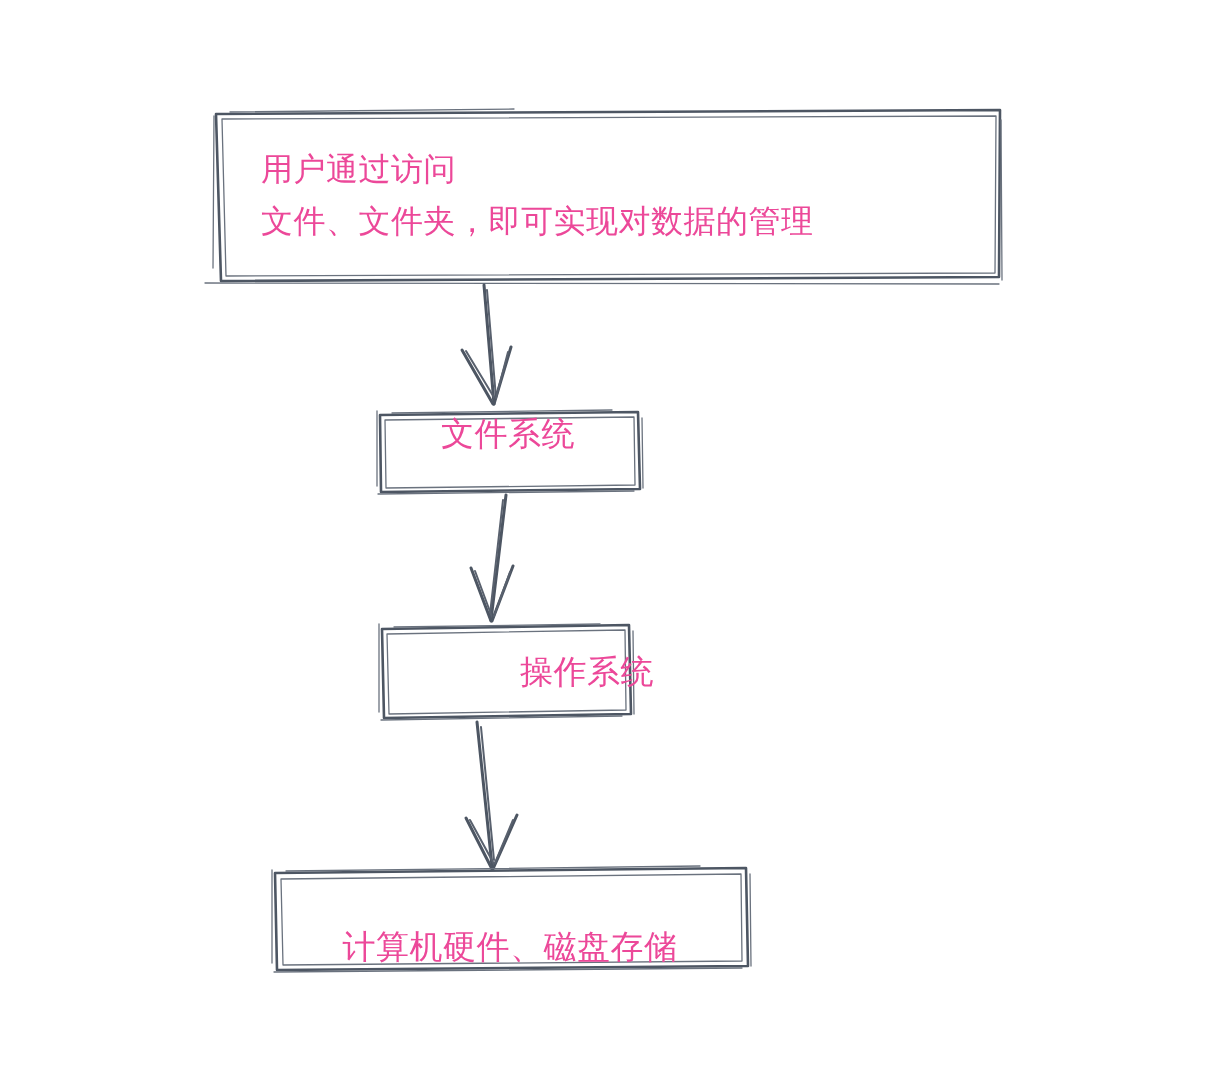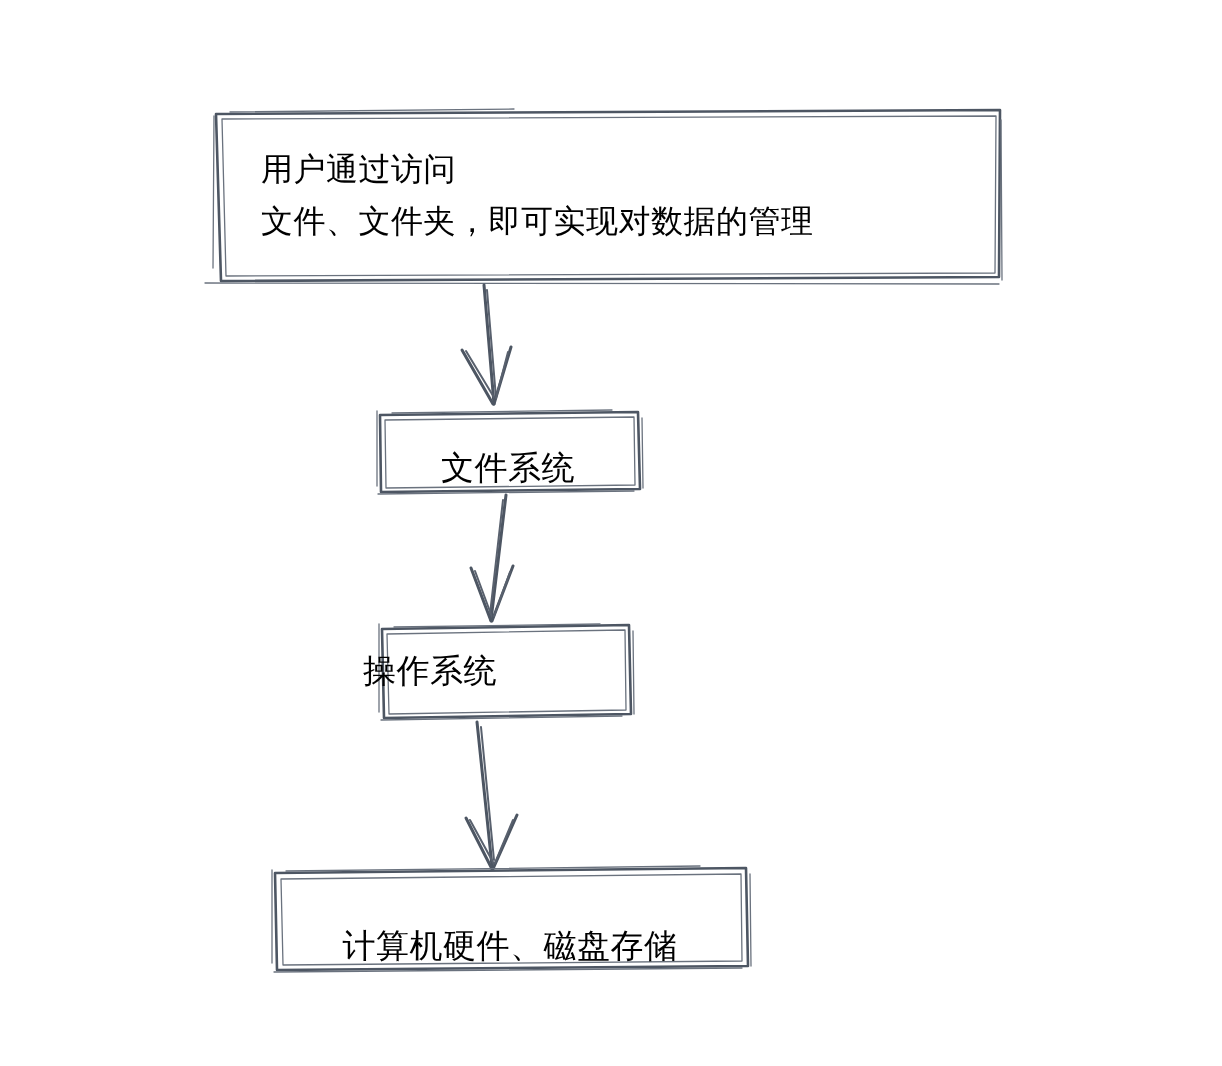--- a/index.html
+++ b/index.html
@@ -30,22 +30,22 @@
     left: 0;
     top: 0;
     width: 1222px;
     height: 1066px;
     pointer-events: none;
   }
 
   
   .node-text {
     position: absolute;
-    color: #000000;
-    font-family: Liberation Serif, serif;
+    color: #ec4899;
+    font-family: Liberation Sans, sans-serif;
     font-weight: 400;
     letter-spacing: 0.5px;
     line-height: 1.45;
     white-space: pre-line;
     user-select: none;
   }
 
   .node-box {
     position: absolute;
     display: flex;
@@ -67,36 +67,36 @@
     font-size: 32px;
     line-height: 1.62;
   }
 
   
   #node-filesystem {
     left: 377px;
     top: 410px;
     width: 262px;
     height: 83px;
-    align-items: flex-end;
+    align-items: flex-start;
     justify-content: center;
   }
   #node-filesystem .node-text {
     position: static;
     font-size: 33px;
   }
 
   
   #node-os {
-    left: 363px;
+    left: 400px;
     top: 624px;
     width: 254px;
     height: 95px;
     align-items: center;
-    justify-content: flex-start;
+    justify-content: flex-end;
   }
   #node-os .node-text {
     position: static;
     font-size: 33px;
   }
 
   
   #node-hardware {
     left: 272px;
     top: 868px;

